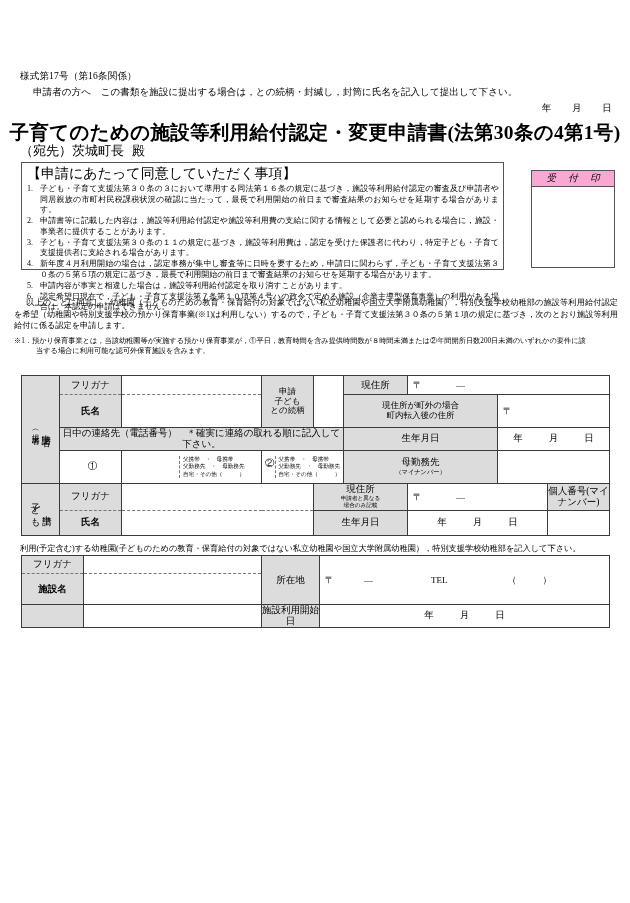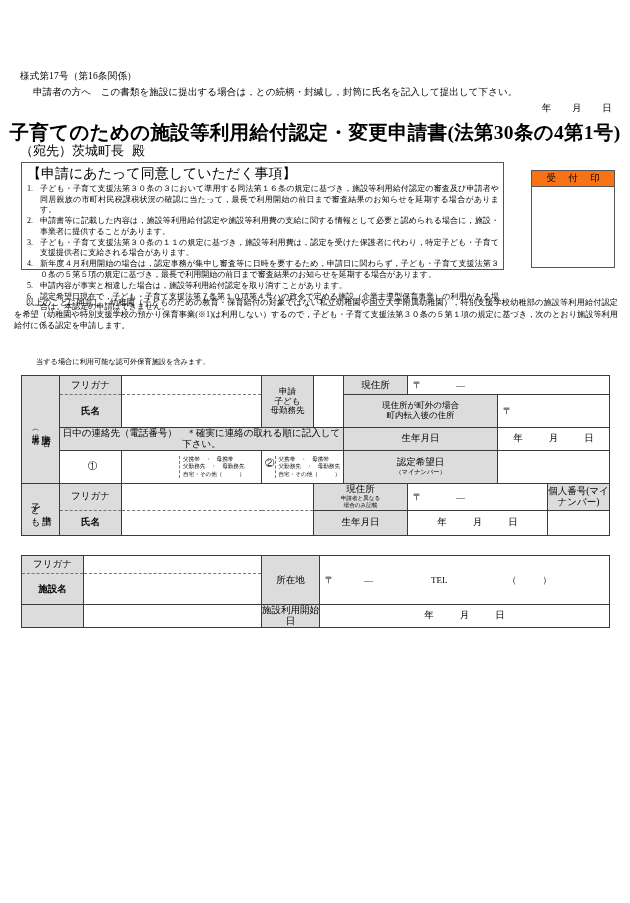--- a/index.html
+++ b/index.html
@@ -105,25 +105,26 @@
     top: 170px;
     width: 84px;
     height: 98px;
     border: 1px solid #555;
     box-sizing: border-box;
   }
   .receipt-head {
     height: 15px;
     line-height: 15px;
     border-bottom: 1px solid #555;
-    background: #f97316;
+    background: #f9a8d4;
     text-align: center;
     font-size: 9.5px;
     letter-spacing: 5px;
     text-indent: 5px;
+    font-style: italic;
   }
 
   
   .declaration {
     position: absolute;
     left: 14px;
     top: 297px;
     width: 604px;
     font-size: 8.2px;
     line-height: 1.42;
@@ -133,21 +134,21 @@
 
   .note1 {
     position: absolute;
     left: 14px;
     top: 337px;
     width: 604px;
     font-size: 7.2px;
     line-height: 1.35;
   }
   .note1 .n-body { display: block; padding-left: 17px; text-indent: -17px; }
-  .note1 .n-cont { display: block; padding-left: 22px; margin-top: 21px; }
+  .note1 .n-cont { display: block; padding-left: 22px; }
 
   
   table.frm {
     border-collapse: collapse;
     table-layout: fixed;
     font-size: 9.5px;
   }
   table.frm td {
     border: 1px solid #3a3a3a;
     padding: 0;
@@ -278,20 +279,21 @@
     </ul>
   </div>
 
   <div class="receipt-box">
     <div class="receipt-head">受 付 印</div>
   </div>
 
   <div class="declaration"><span class="indent"></span><span>以上のことに同意し，幼稚園（子どものための教育・保育給付の対象ではない私立幼稚園や国立大学附属幼稚園），特別支援学校幼稚部の施設等利用給付認定を希望（幼稚園や特別支援学校の預かり保育事業(※1)は利用しない）するので，子ども・子育て支援法第３０条の５第１項の規定に基づき，次のとおり施設等利用給付に係る認定を申請します。</span></div>
 
   <div class="note1">
+    <span class="n-body">※1．預かり保育事業とは，当該幼稚園等が実施する預かり保育事業が，①平日，教育時間を含み提供時間数が８時間未満または②年間開所日数200日未満のいずれかの要件に該</span>
     <span class="n-cont">当する場合に利用可能な認可外保育施設を含みます。</span>
   </div>
 
   <table class="frm tbl-head-right">
     <colgroup>
       <col style="width:186px">
       <col style="width:120px">
     </colgroup>
     <tbody>
         <tr>
@@ -322,21 +324,21 @@
         <div class="vwrap">
           <span class="vlabel">申請者</span>
           <span class="vlabel" style="font-size:8px">（提出者）</span>
         </div>
       </td>
       <td class="sh dashed-b" style="height:18px">フリガナ</td>
       <td class="white dashed-b"></td>
       <td class="sh" rowspan="2">
         <div class="md">申請</div>
         <div class="md">子ども</div>
-        <div class="md">母勤務先</div>
+        <div class="md">との続柄</div>
       </td>
       <td class="white" rowspan="2"></td>
       <td class="sh">現住所</td>
       <td class="white" colspan="3">
         <div class="postal-row">
           <span>〒</span>
           <span class="dash">—</span>
         </div>
       </td>
     </tr>
@@ -381,21 +383,21 @@
             <span>②</span>
           </div>
           <div class="dashed-l contact-mini" style="width:78px">
             <span class="xsm">父携帯　・　母携帯</span>
             <span class="xsm">父勤務先　・　母勤務先</span>
             <span class="xsm">自宅・その他（　　　）</span>
           </div>
         </div>
       </td>
       <td class="sh" colspan="2">
-        <div>認定希望日</div>
+        <div>母勤務先</div>
         <div class="sm">（マイナンバー）</div>
       </td>
       <td class="white" colspan="2"></td>
     </tr>
 
     <tr>
       <td class="sh" rowspan="2">
         <div class="vwrap">
           <span class="vlabel">申請</span>
           <span class="vlabel">子ども</span>
@@ -422,20 +424,21 @@
       <td class="white dashed-t" colspan="2"></td>
       <td class="sh" colspan="2">生年月日</td>
       <td class="white ymd" colspan="2">
         <span class="y">年</span><span class="m">月</span><span class="d">日</span>
       </td>
       <td class="white"></td>
     </tr>
   </tbody>
     </table>
 
+  <div class="facility-caption">利用(予定含む)する幼稚園(子どものための教育・保育給付の対象ではない私立幼稚園や国立大学附属幼稚園），特別支援学校幼稚部を記入して下さい。</div>
 
   <table class="frm tbl-facility">
     <colgroup>
       <col style="width:62px">
       <col style="width:178px">
       <col style="width:58px">
       <col style="width:290px">
     </colgroup>
     <tbody>
         <tr>

